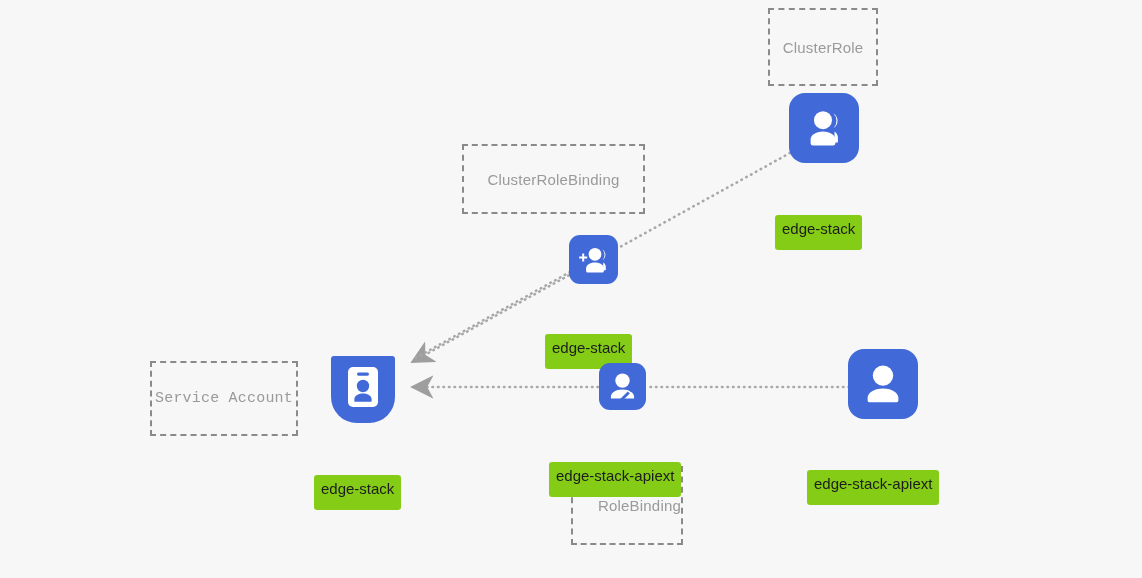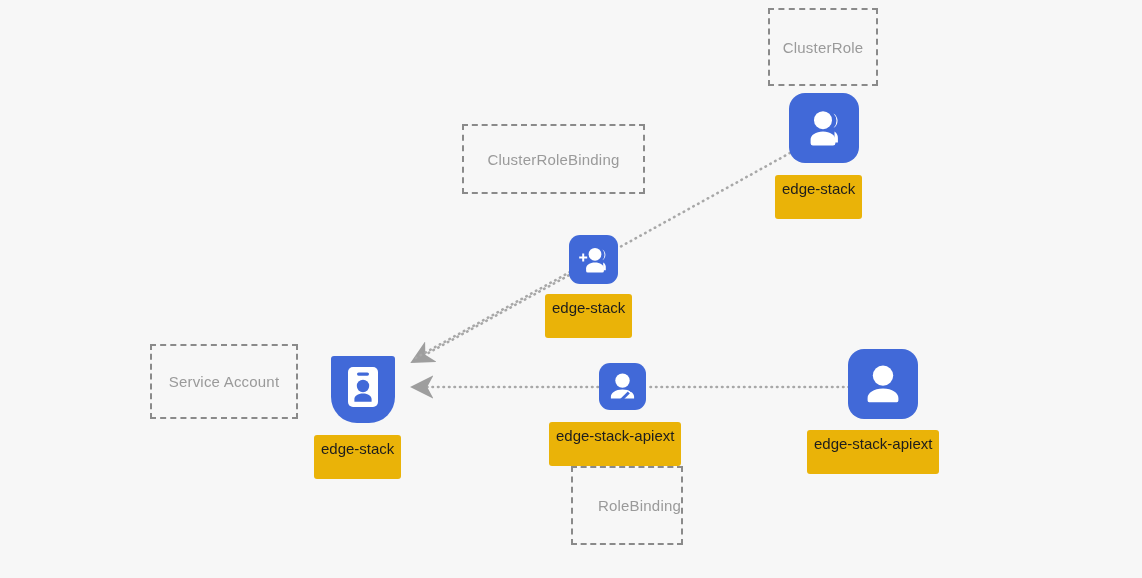--- a/index.html
+++ b/index.html
@@ -66,27 +66,28 @@
     position: absolute;
     left: 0;
     top: 0;
     width: 100%;
     height: 100%;
   }
 
   
   .name-chip {
     position: absolute;
-    background: #eab308;
+    background: #84cc16;
     color: #1d1d1d;
     font-size: 15px;
     line-height: 1;
-    padding: 6px 7px 23px 7px;
+    padding: 6px 7px 14px 7px;
     border-radius: 3px;
     white-space: nowrap;
+    margin-top: 40px;
   }
 </style>
 </head>
 <body>
 
 <div id="canvas">
 
   <svg id="edges" viewBox="0 0 1142 578" xmlns="http://www.w3.org/2000/svg">
     <defs>
       <marker id="arrowhead" viewBox="0 0 12 12" refX="11" refY="6" markerWidth="9" markerHeight="9" orient="auto-start-reverse">
@@ -99,25 +100,25 @@
     <line x1="570" y1="272" x2="412" y2="360" stroke="#a8a8a8" stroke-width="2.6" stroke-linecap="round" stroke-dasharray="0.5 5"></line>
 
     <line x1="849" y1="387" x2="647" y2="387" stroke="#a8a8a8" stroke-width="2.6" stroke-linecap="round" stroke-dasharray="0.5 5"></line>
     <line x1="598" y1="387" x2="412" y2="387" stroke="#a8a8a8" stroke-width="2.6" stroke-linecap="round" stroke-dasharray="0.5 5" marker-end="url(#arrowhead)"></line>
   </svg>
 
   <div class="kind-box" style="left:768px; top:8px; width:110px; height:78px;text-align:center;">
     <span class="kind-label">ClusterRole</span>
   </div>
 
-  <div class="kind-box" style="left:462px; top:124px; width:183px; height:70px;">
+  <div class="kind-box" style="left:462px; top:144px; width:183px; height:70px;">
     <span class="kind-label">ClusterRoleBinding</span>
   </div>
 
-  <div class="kind-box" style="left:150px; top:344px; width:148px; height:75px;">
+  <div class="kind-box" style="left:150px; top:361px; width:148px; height:75px;font-family:Liberation Mono, monospace;">
     <span class="kind-label">Service Account</span>
   </div>
 
   <div class="kind-box" style="left:571px; top:466px; width:112px; height:79px;justify-content:flex-end;">
     <span class="kind-label">RoleBinding</span>
   </div>
 
 
   <div class="node" style="left:789px; top:93px; width:70px; height:70px;">
     <div class="icon-shape icon-rounded" style="width:70px; height:70px;"></div>

